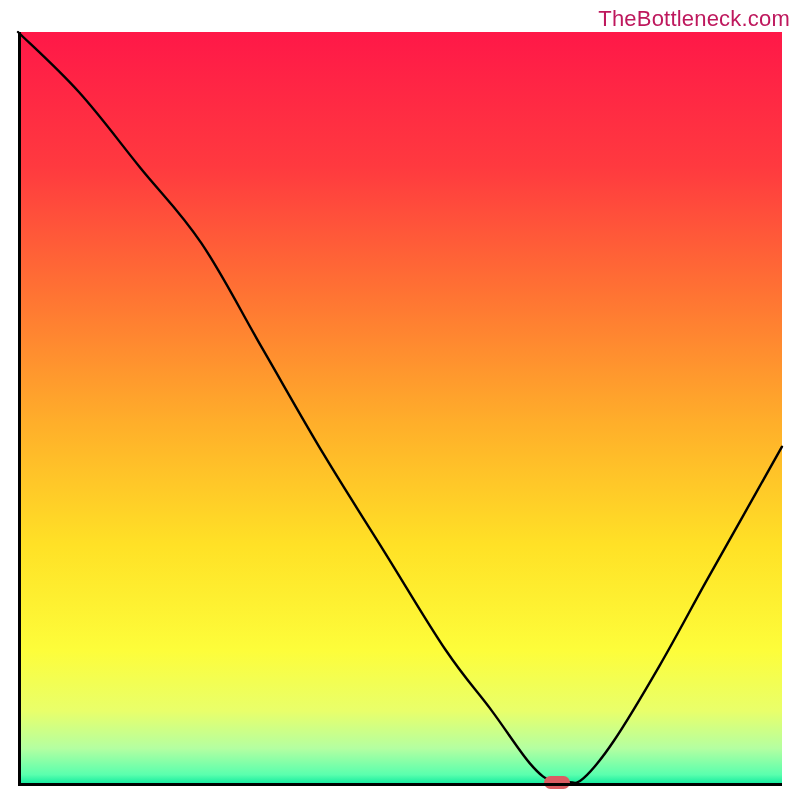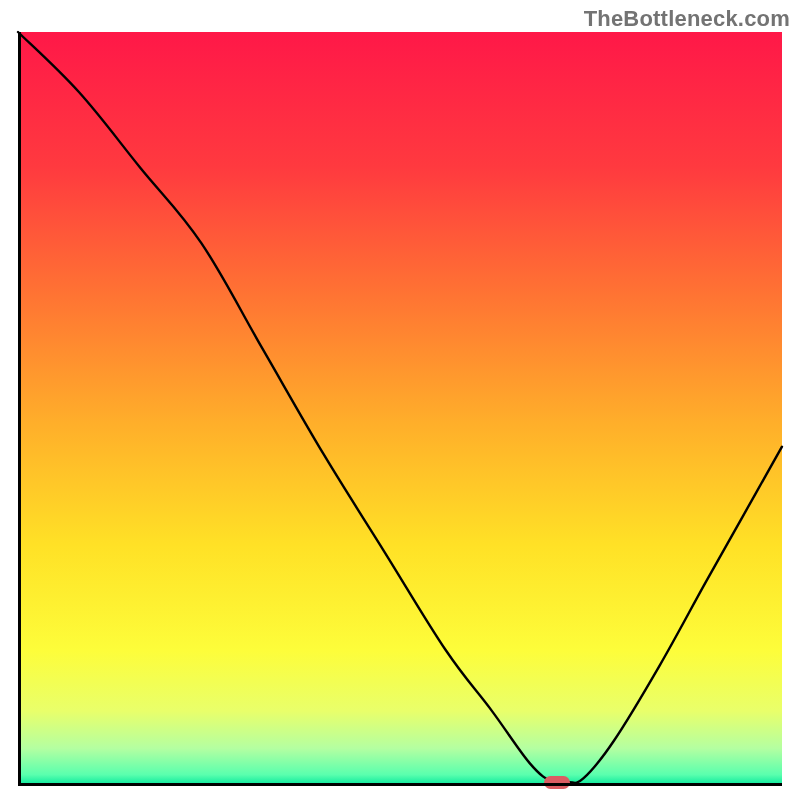--- a/index.html
+++ b/index.html
@@ -14,22 +14,22 @@
     position: relative;
     width: 800px;
     height: 800px;
   }
   .watermark {
     position: absolute;
     top: 6px;
     right: 10px;
     font-family: Arial, Helvetica, sans-serif;
     font-size: 22px;
-    font-weight: bold;
-    color: #737373;
+    font-weight: normal;
+    color: #be185d;
     letter-spacing: 0.2px;
   }
   .plot {
     position: absolute;
     left: 18px;
     top: 32px;
     width: 764px;   
     height: 754px;  
   }
   .plot-bg {

